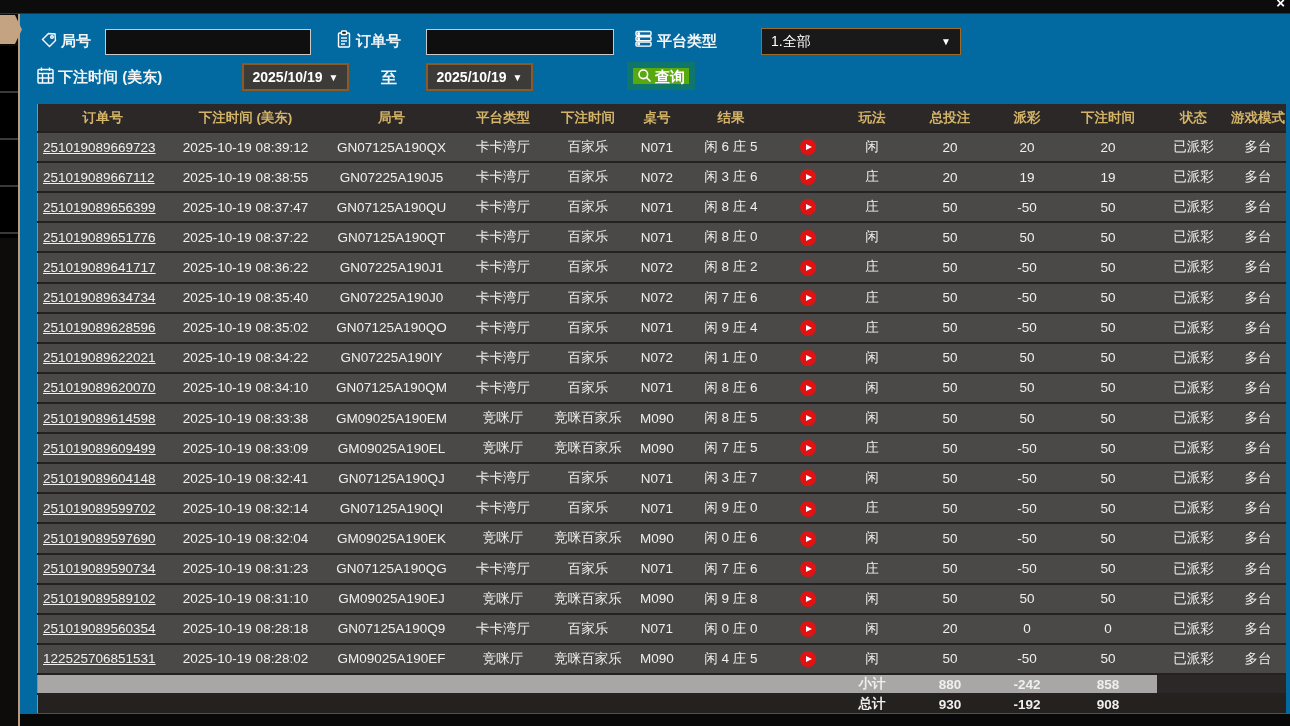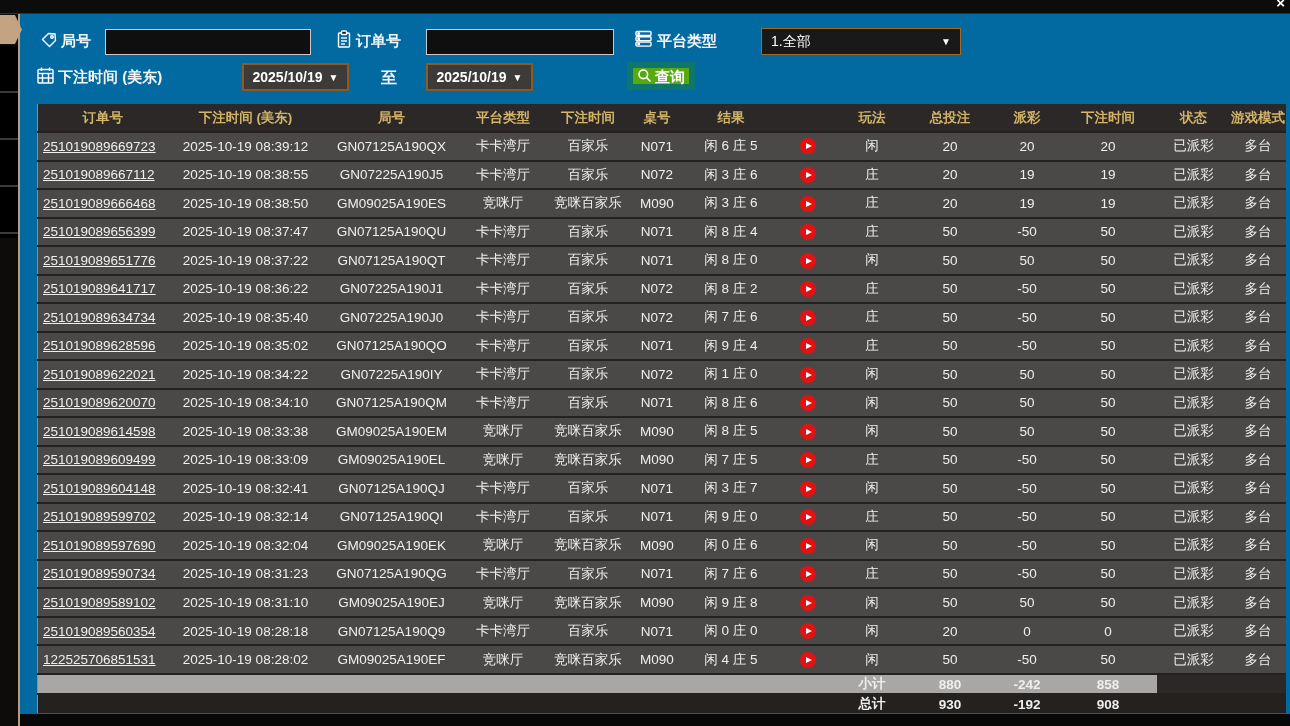--- a/index.html
+++ b/index.html
@@ -211,38 +211,20 @@
                 <span class="tri"></span>
               </span></td>
             <td>庄</td>
             <td>20</td>
             <td class="pos">19</td>
             <td>19</td>
             <td class="status">已派彩</td>
             <td>多台</td>
           </tr>
           <tr>
-            <td class="c-order">251019089666468</td>
-            <td>2025-10-19 08:38:50</td>
-            <td>GM09025A190ES</td>
-            <td>竞咪厅</td>
-            <td>竞咪百家乐</td>
-            <td>M090</td>
-            <td>闲 3 庄 6</td>
-            <td><span class="play-btn">
-                <span class="tri"></span>
-              </span></td>
-            <td>庄</td>
-            <td>20</td>
-            <td class="pos">19</td>
-            <td>19</td>
-            <td class="status">已派彩</td>
-            <td>多台</td>
-          </tr>
-          <tr>
             <td class="c-order">251019089656399</td>
             <td>2025-10-19 08:37:47</td>
             <td>GN07125A190QU</td>
             <td>卡卡湾厅</td>
             <td>百家乐</td>
             <td>N071</td>
             <td>闲 8 庄 4</td>
             <td><span class="play-btn">
                 <span class="tri"></span>
               </span></td>

